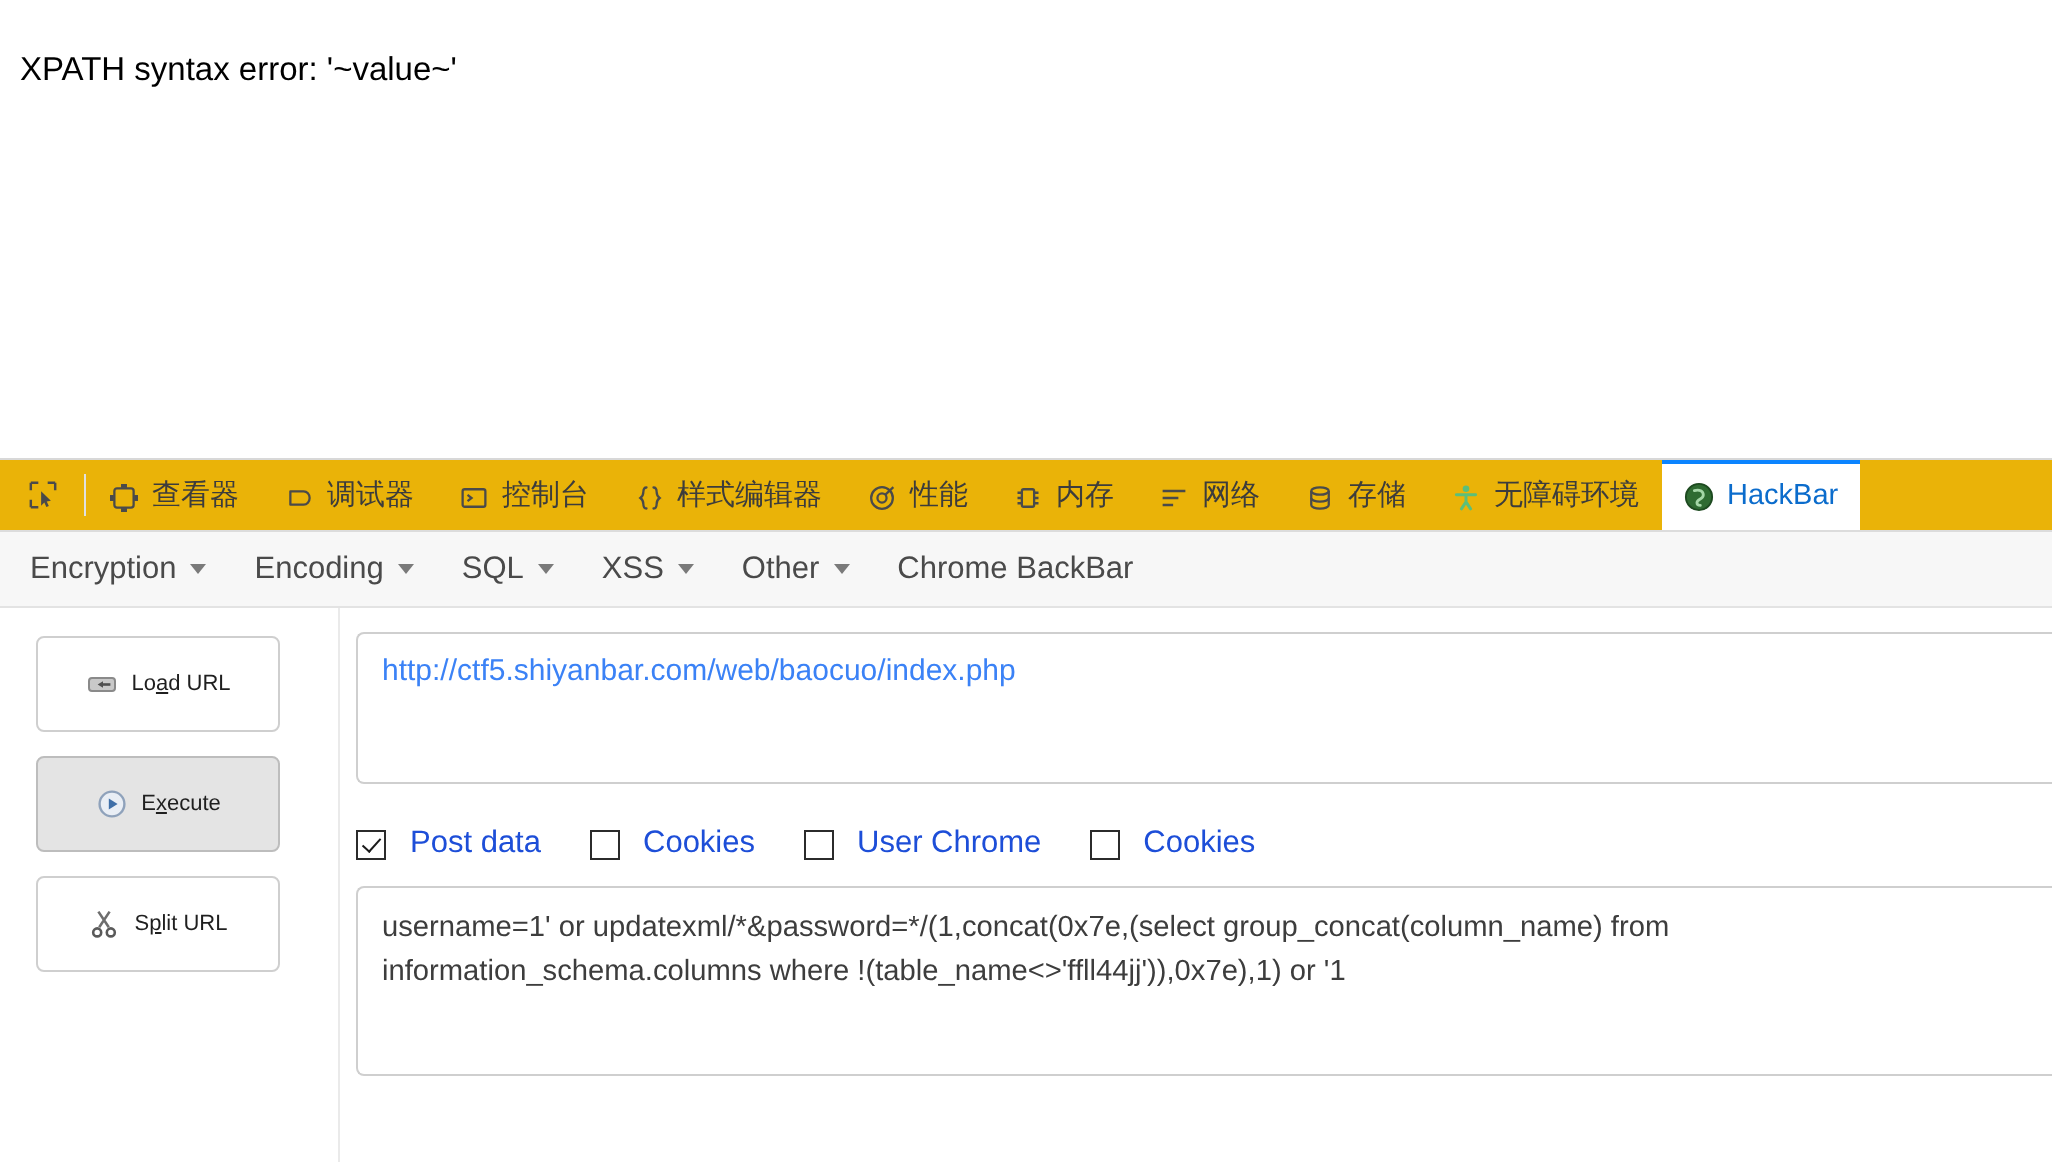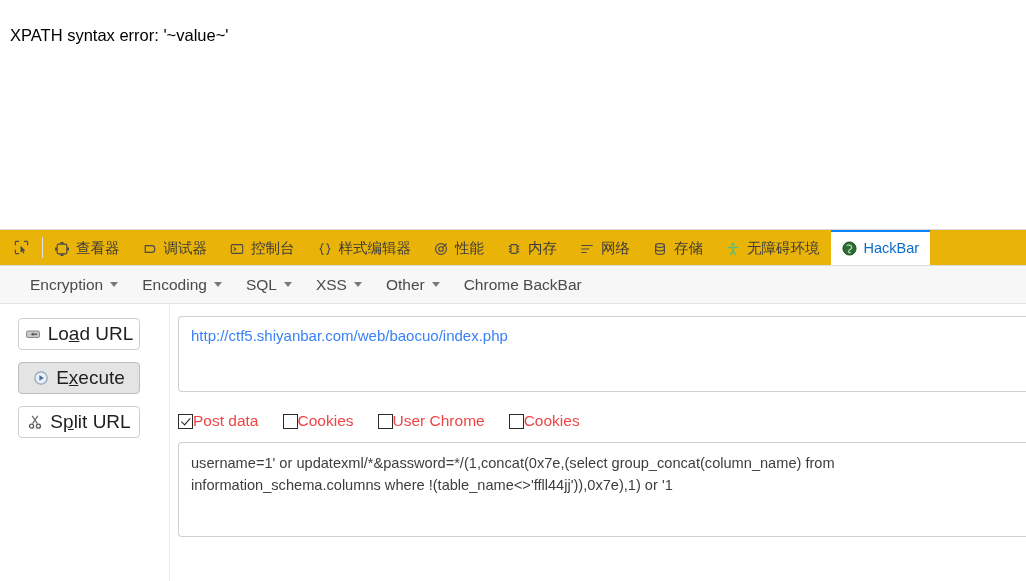--- a/index.html
+++ b/index.html
@@ -99,21 +99,21 @@
     box-sizing: border-box;
     display: flex;
     flex-direction: column;
   }
   .hb-menubar {
     height: 38px;
     background: #f7f7f7;
     border-bottom: 1px solid #e3e3e3;
     display: flex;
     align-items: center;
-    padding-left: 18px;
+    padding-left: 3px;
     box-sizing: border-box;
   }
   .hb-menu {
     display: flex;
     align-items: center;
     gap: 7px;
     font-size: 15.5px;
     color: #4a4a4a;
     padding: 4px 12px;
     cursor: pointer;
@@ -134,29 +134,29 @@
   }
   .hb-left {
     width: 170px;
     flex: 0 0 170px;
     border-right: 1px solid #eaeaea;
     padding: 14px 0 0 18px;
     box-sizing: border-box;
   }
   .hb-btn {
     width: 122px;
-    height: 32px;
+    height: 48px;
     border: 1px solid #cfcfcf;
     border-radius: 4px;
     background: #ffffff;
     display: flex;
     align-items: center;
     justify-content: center;
     gap: 7px;
-    font-size: 19px;
+    font-size: 11px;
     color: #1f1f1f;
     margin-bottom: 12px;
     cursor: pointer;
     box-sizing: border-box;
     font-family: "Liberation Sans", sans-serif;
   }
   .hb-btn.pressed {
     background: #e4e4e4;
     border-color: #bdbdbd;
   }
@@ -188,24 +188,24 @@
   .hb-checkrow {
     display: flex;
     align-items: center;
     gap: 0;
     margin: 14px 0 10px 0;
     height: 22px;
   }
   .hb-check {
     display: flex;
     align-items: center;
-    gap: 0;
+    gap: 12px;
     margin-right: 24px;
     font-size: 15.5px;
-    color: #ef4444;
+    color: #1d4ed8;
     cursor: pointer;
     white-space: nowrap;
   }
   .box {
     width: 15px;
     height: 15px;
     border: 1.6px solid #2b2b2b;
     background: #ffffff;
     display: inline-flex;
     align-items: center;

